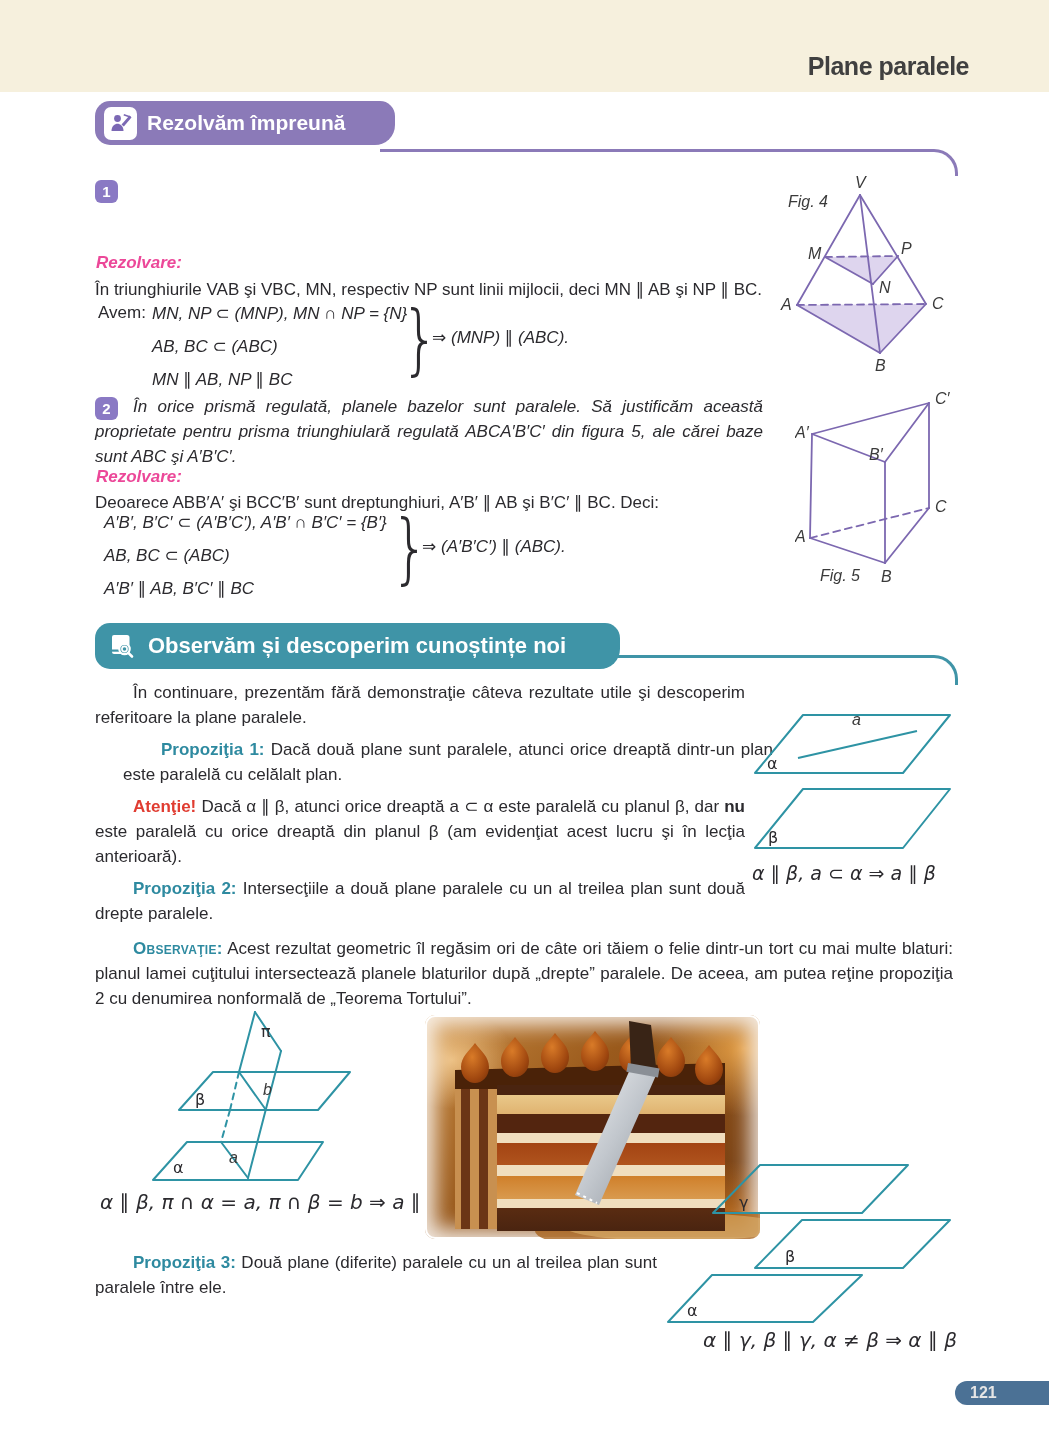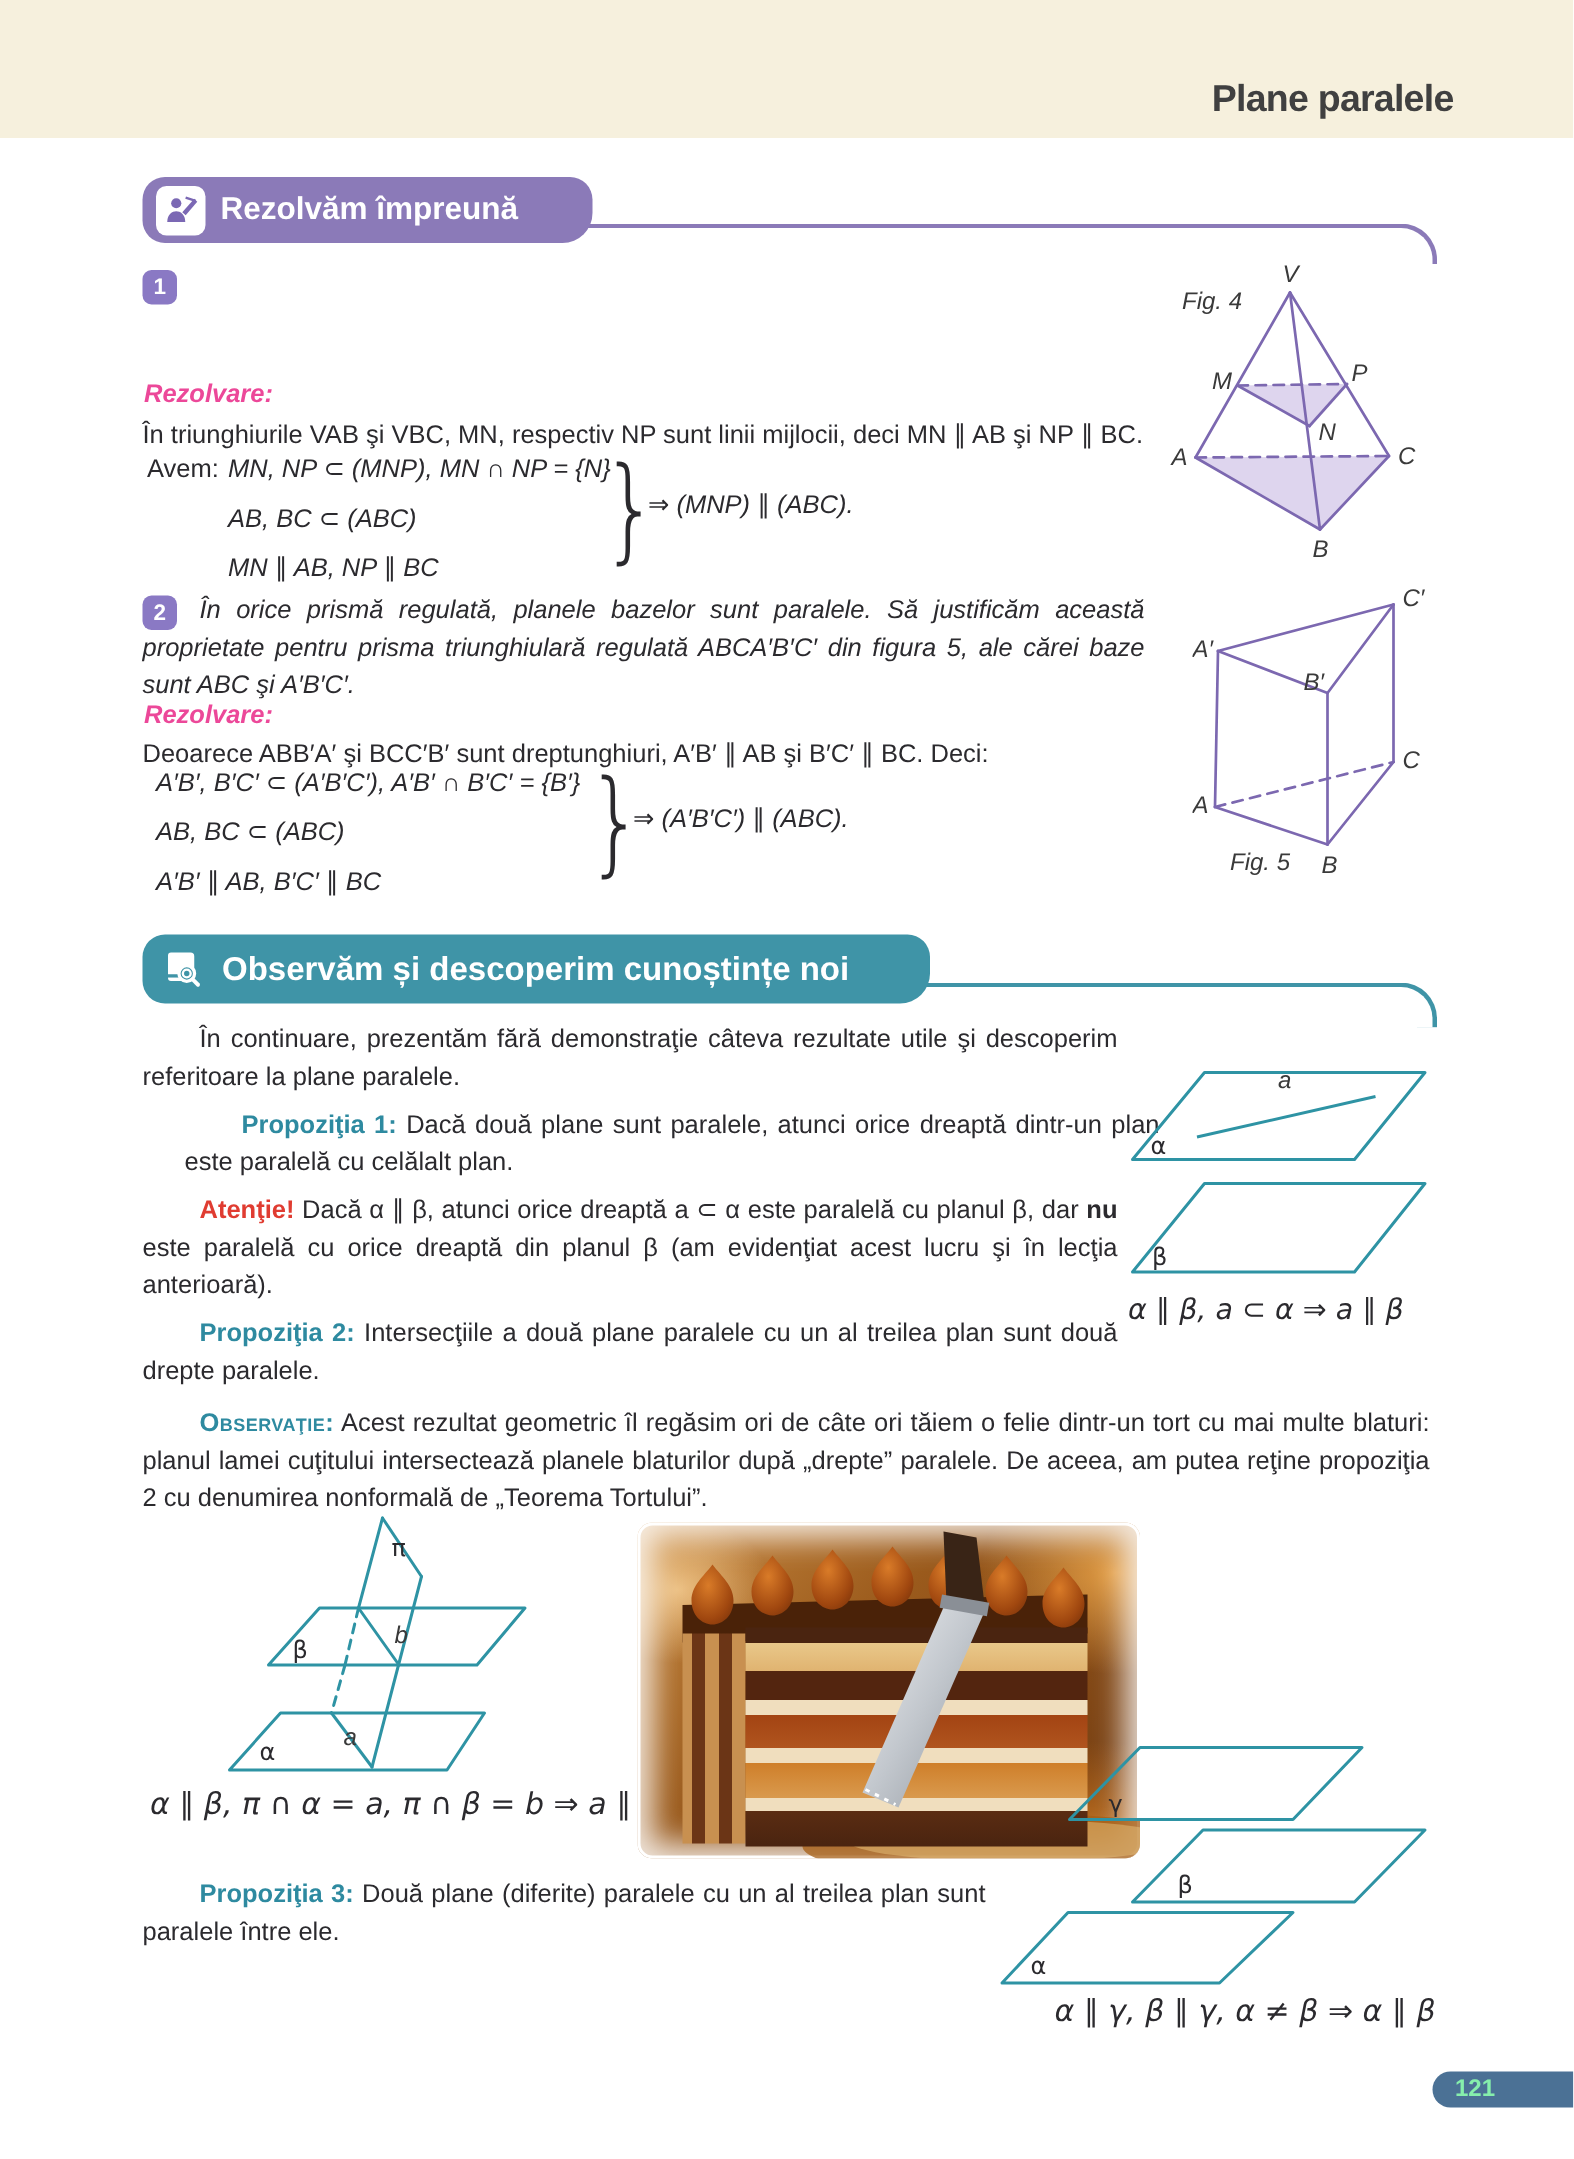--- a/index.html
+++ b/index.html
@@ -3,21 +3,21 @@
 <meta charset="utf-8">
 <style>
   * { margin:0; padding:0; box-sizing:border-box; }
   body { background:#ffffff; font-family:"Liberation Sans","DejaVu Sans",sans-serif; }
   .page { position:relative; width:1049px; height:1439px; background:#ffffff; overflow:hidden; color:#2b2a2e; }
 
   .band { position:absolute; left:0; top:0; width:1049px; height:92px; background:#f6f0dd; }
   .page-title { position:absolute; top:52px; right:80px; font-size:25px; font-weight:bold; color:#404040; letter-spacing:-0.5px; }
 
   .pill { position:absolute; display:flex; align-items:center; color:#fff; font-weight:bold; border-radius:15px 15px 20px 15px; }
-  .pill-purple { left:95px; top:118px; width:300px; height:44px; background:#8b7ab8; font-size:21px; }
+  .pill-purple { left:95px; top:101px; width:300px; height:44px; background:#8b7ab8; font-size:21px; }
   .pill-teal   { left:95px; top:623px; width:525px; height:46px; background:#3f94a7; font-size:22px; }
   .pill .icon-box { width:33px; height:33px; background:#fff; border-radius:7px; margin:0 10px 0 9px; display:flex; align-items:center; justify-content:center; flex:0 0 auto; }
   .pill .icon-plain { width:34px; height:34px; margin:0 9px 0 10px; display:flex; align-items:center; justify-content:center; flex:0 0 auto; }
 
   .swoosh { position:absolute; border-top:3px solid; border-right:3px solid; border-top-right-radius:24px; }
   .swoosh1 { left:380px; top:149px; width:578px; height:27px; border-color:#8b7ab8; }
   .swoosh2 { left:600px; top:655px; width:358px; height:30px; border-color:#3f94a7; }
 
   .badge { position:absolute; width:23px; height:23px; background:#8a79c4; border-radius:6px; color:#fff;
            font-weight:bold; font-size:15px; display:flex; align-items:center; justify-content:center; }
@@ -43,21 +43,21 @@
   .greek-label { font-size:16px; fill:#2b2a2e; font-family:"DejaVu Sans",sans-serif; }
 
   .cake { position:absolute; left:425px; top:1015px; width:335px; height:224px; border-radius:10px; overflow:hidden;
           background:
             radial-gradient(90px 70px at 8% 20%, rgba(242,200,140,.9), rgba(242,200,140,0) 70%),
             radial-gradient(120px 90px at 95% 15%, rgba(230,160,70,.95), rgba(230,160,70,0) 75%),
             radial-gradient(160px 80px at 90% 92%, rgba(190,110,30,.95), rgba(190,110,30,0) 75%),
             linear-gradient(135deg, #c98a40 0%, #9a5a1c 40%, #6f3a12 100%);
           box-shadow: inset 0 0 0 2px #ffffff, inset 0 0 20px 10px rgba(255,255,255,.85); }
   .page-badge { position:absolute; left:955px; top:1381px; width:94px; height:24px; background:#4b7195; border-radius:12px 0 0 12px;
-                color:#86efac; font-weight:bold; font-size:16px; line-height:24px; padding-left:15px; }
+                color:#e5e5e5; font-weight:bold; font-size:16px; line-height:24px; padding-left:15px; }
 </style>
 </head>
 <body>
 
 <div class="page">
 
   <div class="band"></div>
   <div class="page-title">Plane paralele</div>
 
   <div class="swoosh swoosh1"></div>

